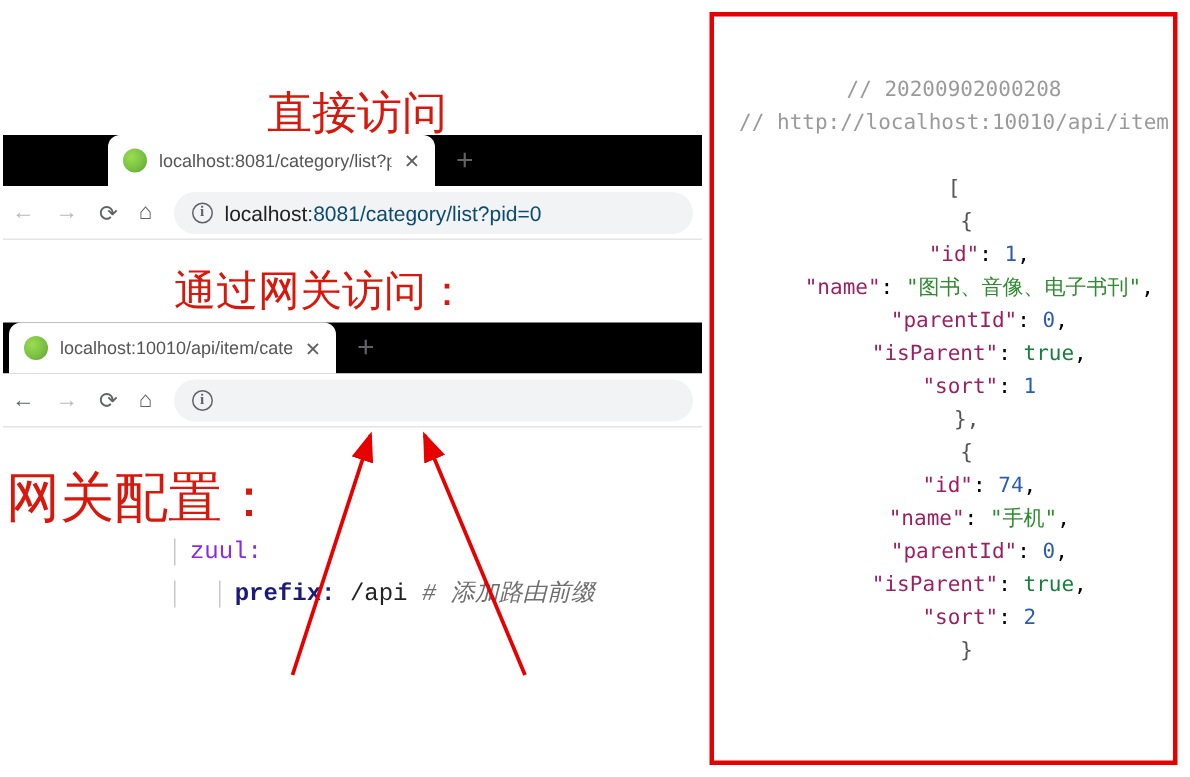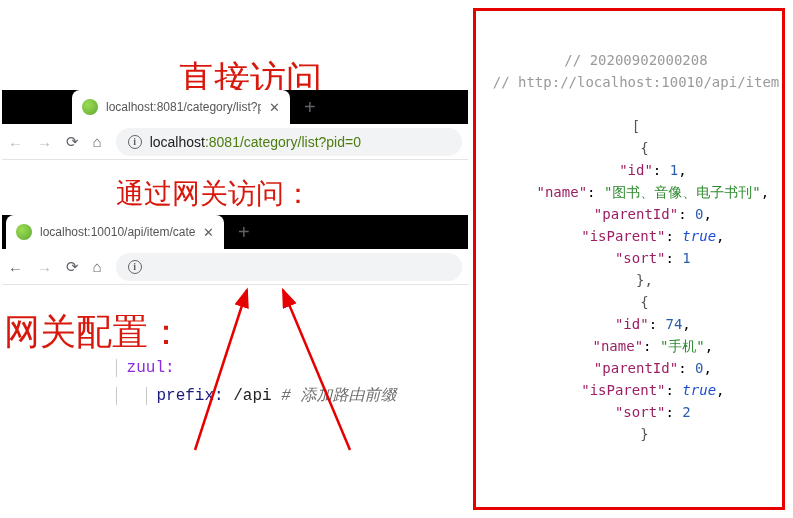--- a/index.html
+++ b/index.html
@@ -79,32 +79,32 @@
     overflow: hidden;
     white-space: nowrap;
   }
   .info-icon {
     width: 14px; height: 14px; border: 1.5px solid #5f6368; border-radius: 50%;
     display: inline-flex; align-items: center; justify-content: center;
     font-size: 10px; color: #5f6368; font-family: serif; font-weight: bold;
     flex: 0 0 auto;
   }
   .url-host { color: #202124; }
-  .url-path { color: #4d7c0f; }
+  .url-path { color: #0c4a6e; }
   
   .yaml {
     position: absolute;
     left: 116px; top: 354px;
     font-family: Consolas, "Courier New", monospace;
     font-size: 16px;
     line-height: 28px;
   }
   .yaml-line { white-space: pre; }
   .k-zuul { color: #8a2be2; }
-  .k-key { color: #1a1a7a; font-weight: normal; margin-top: 13px; }
+  .k-key { color: #1a1a7a; font-weight: bold; margin-top: 13px; }
   .k-val { color: #222; }
   .k-val2 { color: #111; font-family: Consolas, monospace; }
   .k-comment { color: #6f6f6f; font-style: italic; }
   
   .result-box {
     position: absolute;
     right: 8px; top: 8px;
     width: 312px;
     height: 502px;
     border: 3px solid #e60000;
@@ -124,29 +124,29 @@
     line-height: 22px;
     padding: 4px 0 0 14px;
     white-space: pre;
     overflow: hidden;
     text-align: center;
   }
   .jcom { color: #9a9a9a; }
   .jkey { color: #9c1f63; }
   .jnum { color: #2a5db0; }
   .jstr { color: #2e8b2e; }
-  .jbool { color: #1d4ed8; font-style: italic; }
+  .jbool { color: #15803d; }
   .jbr  { color: #555; }
   
   .arrow-svg { position: absolute; pointer-events: none; }
 </style>
 </head>
 <body>
 
-<div class="annot" style="left:178px; top:55px; font-size:36px;">直接访问</div>
+<div class="annot" style="left:178px; top:55px; font-size:30px;">直接访问</div>
 <div class="annot" style="left:116px; top:175px; font-size:28px;">通过网关访问：</div>
 <div class="annot" style="left:4px; top:308px; font-size:36px;">网关配置：</div>
 
 <div class="browser-section" style="top:90px; left:2px; width:466px;">
   <div class="tab-strip">
     <div class="tab">
       <span class="favicon"></span>
       <span class="tab-title">localhost:8081/category/list?p</span>
       <span class="tab-close">✕</span>
     </div>

